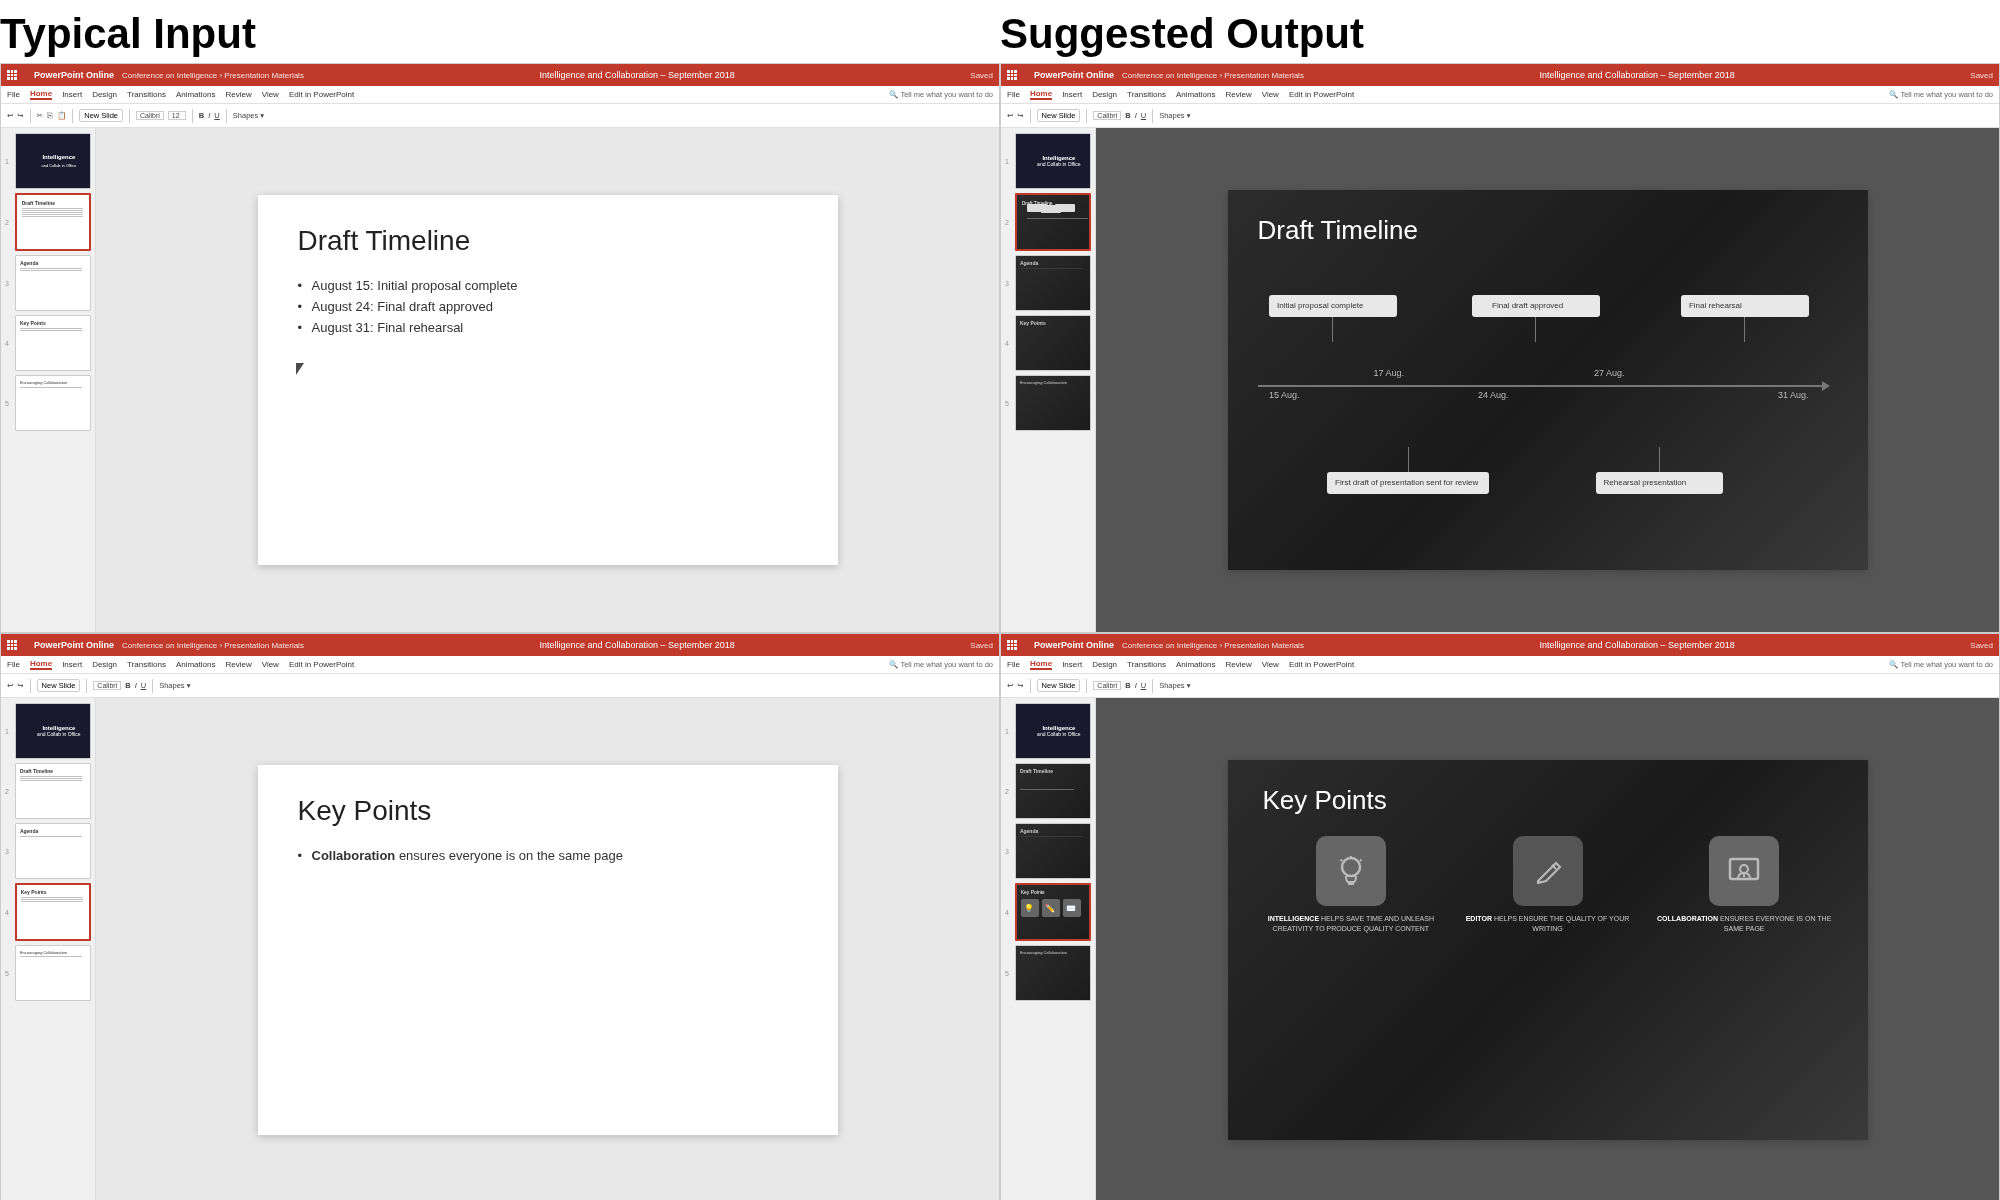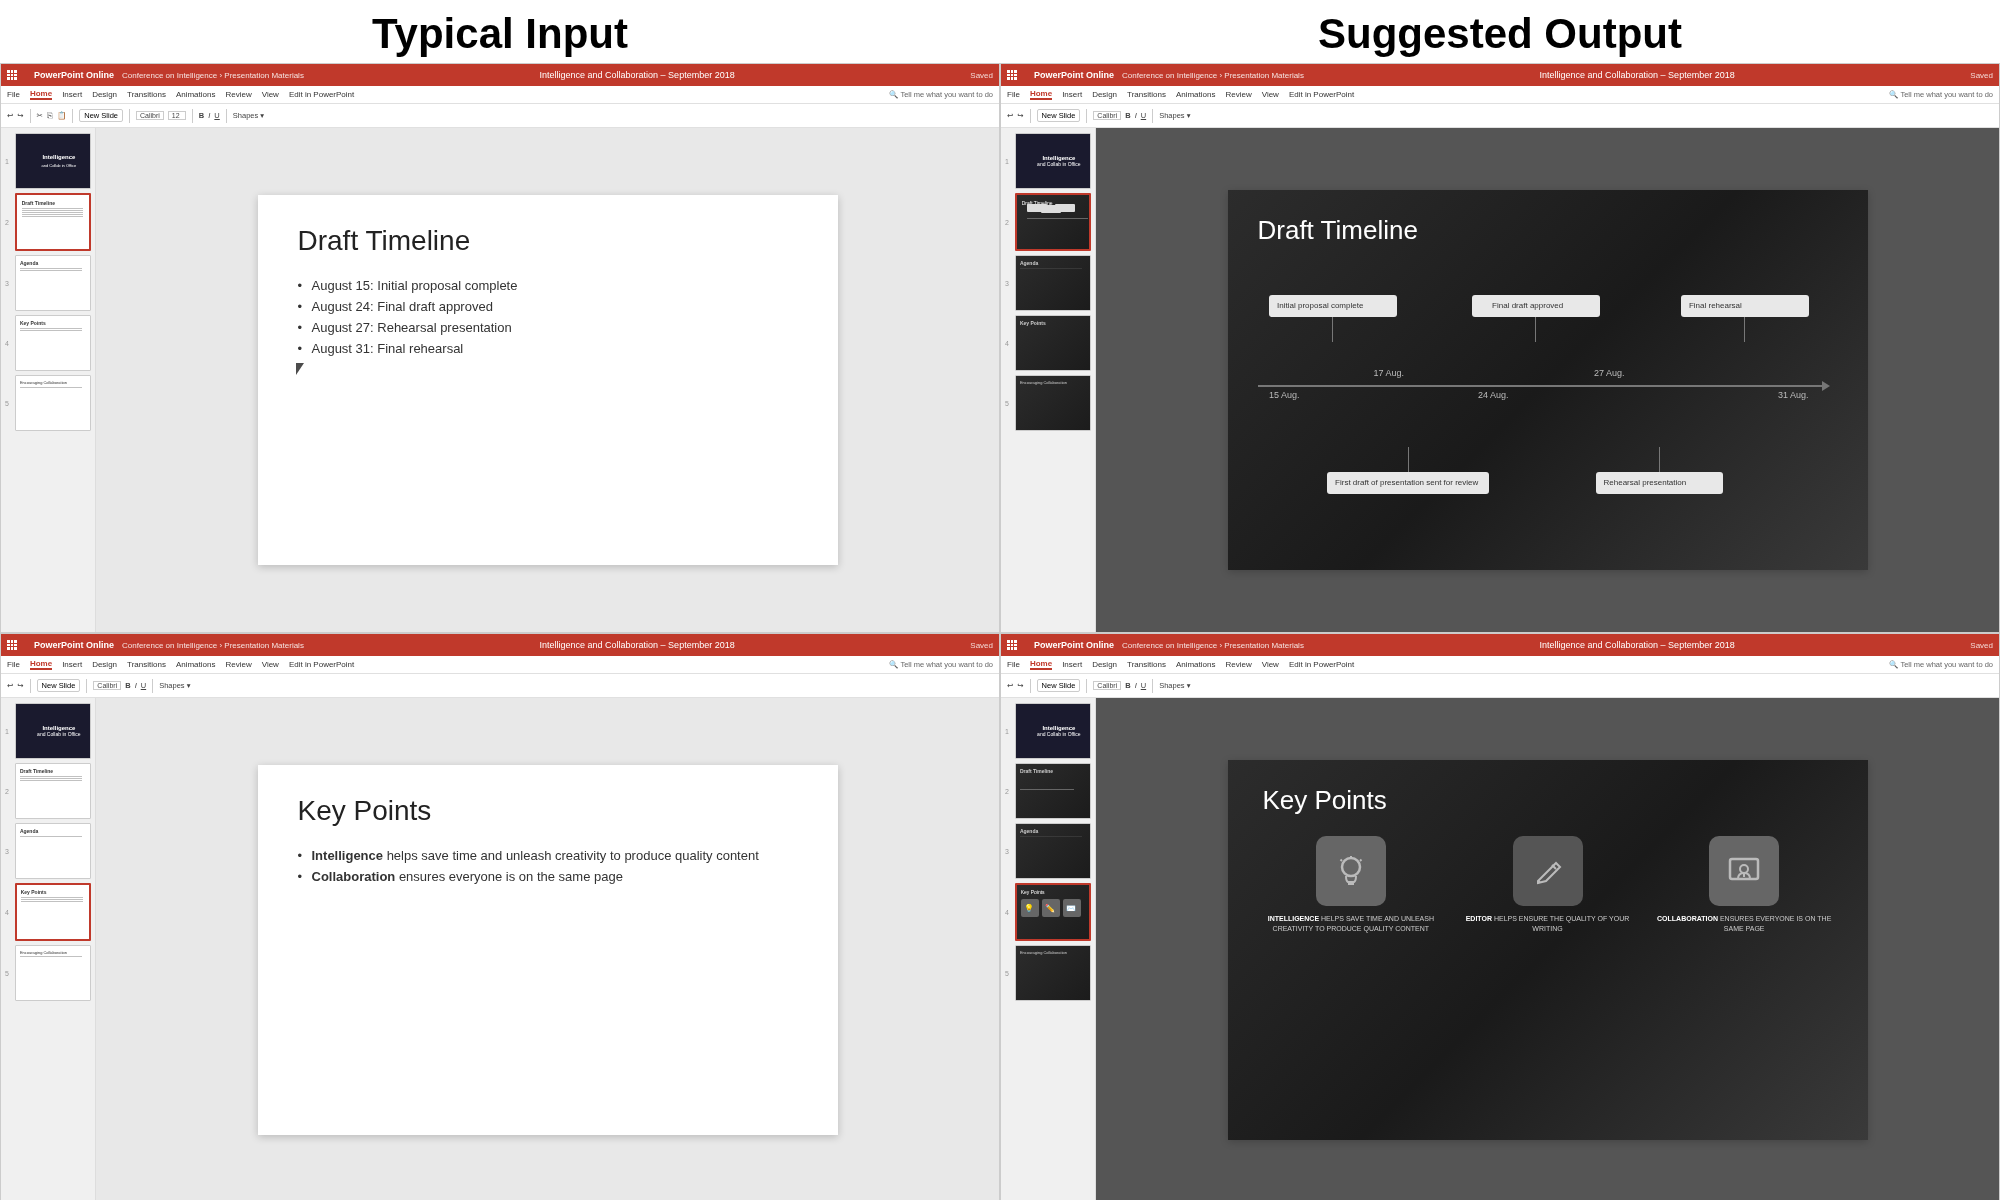--- a/index.html
+++ b/index.html
@@ -14,21 +14,20 @@
     
     .page-header {
       display: flex;
       justify-content: space-around;
       padding: 10px 0 5px 0;
       background: #fff;
     }
     .section-title {
       font-size: 42px;
       font-weight: 900;
-      text-align: center;
       width: 50%;
     }
 
     
     .quadrants {
       display: grid;
       grid-template-columns: 1fr 1fr;
       grid-template-rows: 1fr 1fr;
       width: 2000px;
       height: 1140px;
@@ -435,21 +434,20 @@
           </div>
         </div>
       </div>
 
       <div class="main-slide">
         <div class="slide-content light">
           <div class="slide-title-input">Draft Timeline</div>
           <ul class="slide-bullets">
             <li>August 15: Initial proposal complete</li>
             <li>August 24: Final draft approved</li>
-            <li>August 27: Rehearsal presentation</li>
             <li>August 31: Final rehearsal</li>
           </ul>
 
           <div class="cursor" style="left:38px; top:168px;"></div>
         </div>
       </div>
     </div>
   </div>
 
   <div class="ppt-window">
@@ -721,21 +719,20 @@
                 </div>
               </div>
           </div>
         </div>
       </div>
 
       <div class="main-slide">
         <div class="slide-content light">
           <div class="slide-title-input">Key Points</div>
           <ul class="slide-bullets">
-            <li><strong>Intelligence</strong> helps save time and unleash creativity to produce quality content</li>
             <li><strong>Collaboration</strong> ensures everyone is on the same page</li>
           </ul>
         </div>
       </div>
     </div>
   </div>
 
   <div class="ppt-window">
     <div class="title-bar">
       <div class="title-bar-logo">

